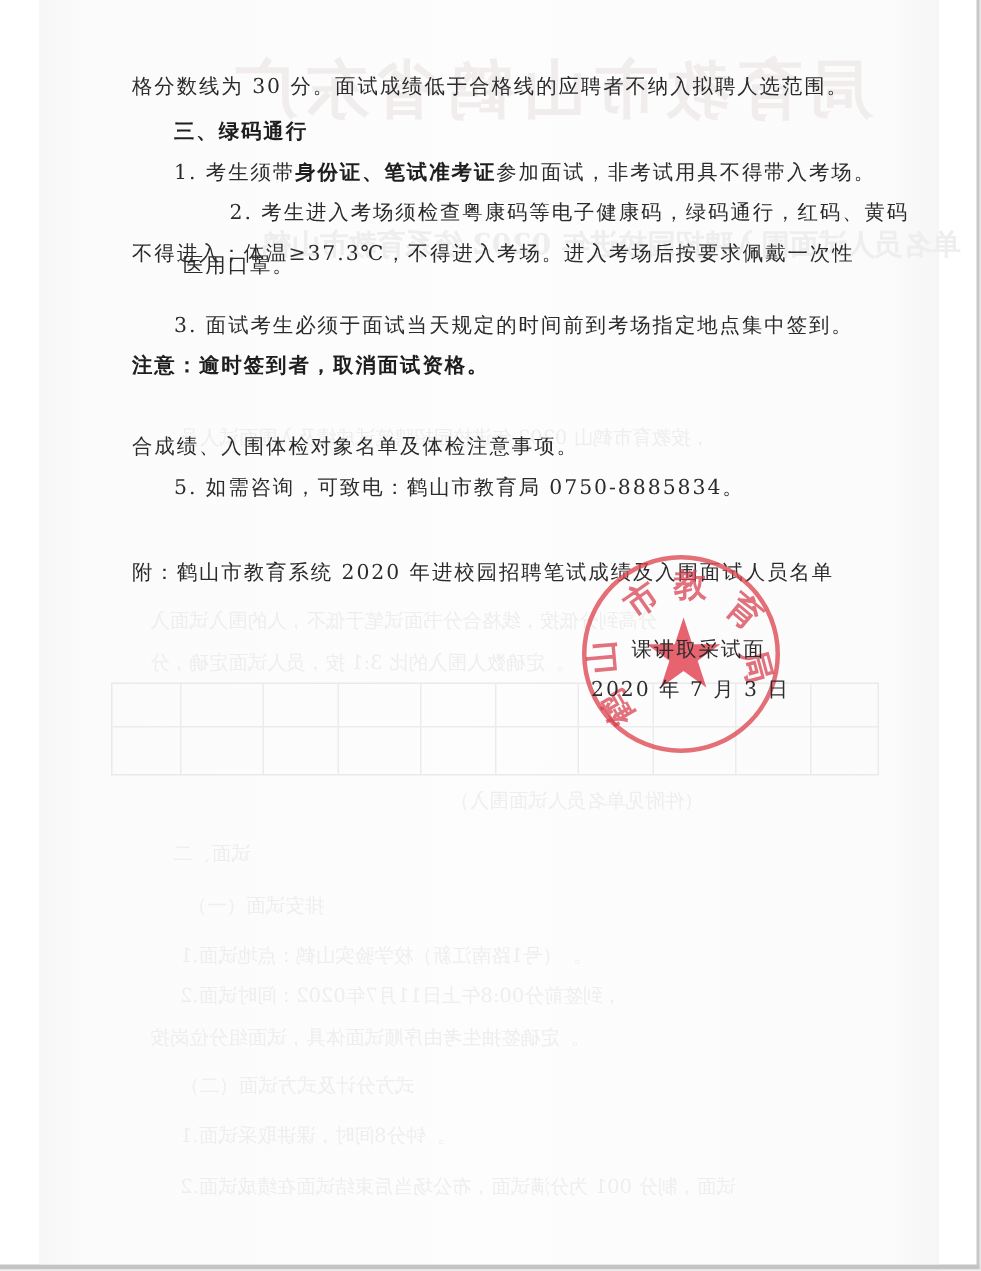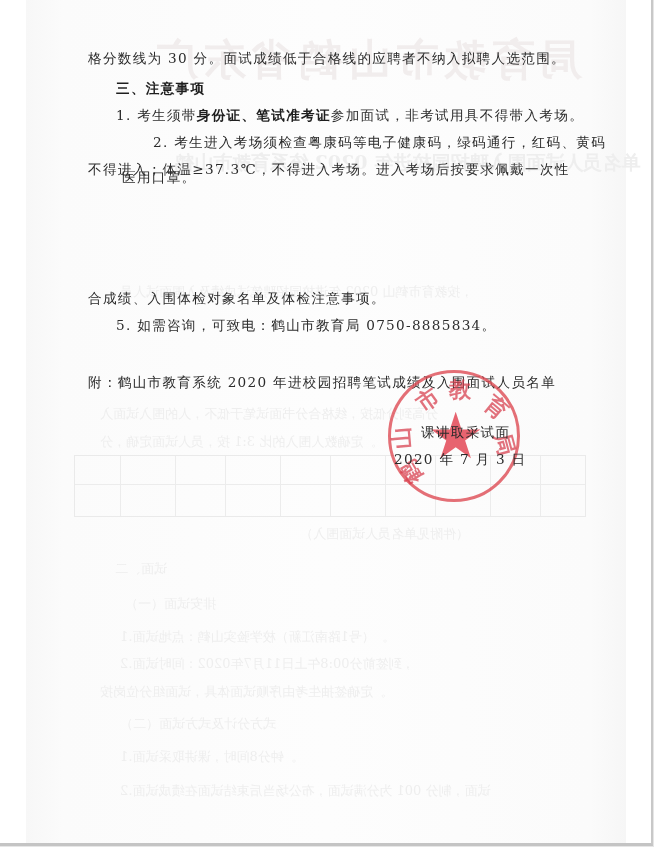--- a/index.html
+++ b/index.html
@@ -121,30 +121,32 @@
   <div class="ghost ghost-line" style="left:115px; top:560px;">试面、二</div>
   <div class="ghost ghost-line" style="left:125px; top:595px;">排安试面（一）</div>
   <div class="ghost ghost-line" style="left:120px; top:628px;">。（号1路南江新）校学验实山鹤：点地试面.1</div>
   <div class="ghost ghost-line" style="left:120px; top:655px;">，到签前分00:8午上日11月7年0202：间时试面.2</div>
   <div class="ghost ghost-line" style="left:100px; top:683px;">。定确签抽生考由序顺试面体具，试面组分位岗按</div>
   <div class="ghost ghost-line" style="left:120px; top:715px;">式方分计及式方试面（二）</div>
   <div class="ghost ghost-line" style="left:120px; top:748px;">。钟分8间时，课讲取采试面.1</div>
   <div class="ghost ghost-line" style="left:120px; top:782px;">试面，制分 001 为分满试面，布公场当后束结试面在绩成试面.2</div>
 
   <div class="text" style="top:49px;">格分数线为 30 分。面试成绩低于合格线的应聘者不纳入拟聘人选范围。</div>
-  <div class="text indent bold" style="top:79px;">三、注意事项</div>
+  <div class="text indent bold" style="top:79px;">三、绿码通行</div>
 
   <div class="text indent" style="top:106px;">
     <span>1. 考生须带</span><span class="bold">身份证、笔试准考证</span><span>参加面试，非考试用具不得带入考场。</span>
   </div>
 
   <div class="text indent" style="top:133px;margin-left:37px;">2. 考生进入考场须检查粤康码等电子健康码，绿码通行，红码、黄码</div>
   <div class="text" style="top:160px;">不得进入；体温≥37.3℃，不得进入考场。进入考场后按要求佩戴一次性</div>
   <div class="text" style="top:168px;padding-left:34px;">医用口罩。</div>
 
+  <div class="text indent" style="top:208px;">3. 面试考生必须于面试当天规定的时间前到考场指定地点集中签到。</div>
+  <div class="text bold" style="top:235px;">注意：逾时签到者，取消面试资格。</div>
 
   <div class="text" style="top:289px;">合成绩、入围体检对象名单及体检注意事项。</div>
 
   <div class="text indent" style="top:316px;">5. 如需咨询，可致电：鹤山市教育局 0750-8885834。</div>
 
   <div class="text" style="top:373px;">附：鹤山市教育系统 2020 年进校园招聘笔试成绩及入围面试人员名单</div>
 
   <div class="stamp">
     <span class="stamp-star">★</span>
     <span class="stamp-char" style="left:26px; top:12px; transform:rotate(-35deg);">市</span>

